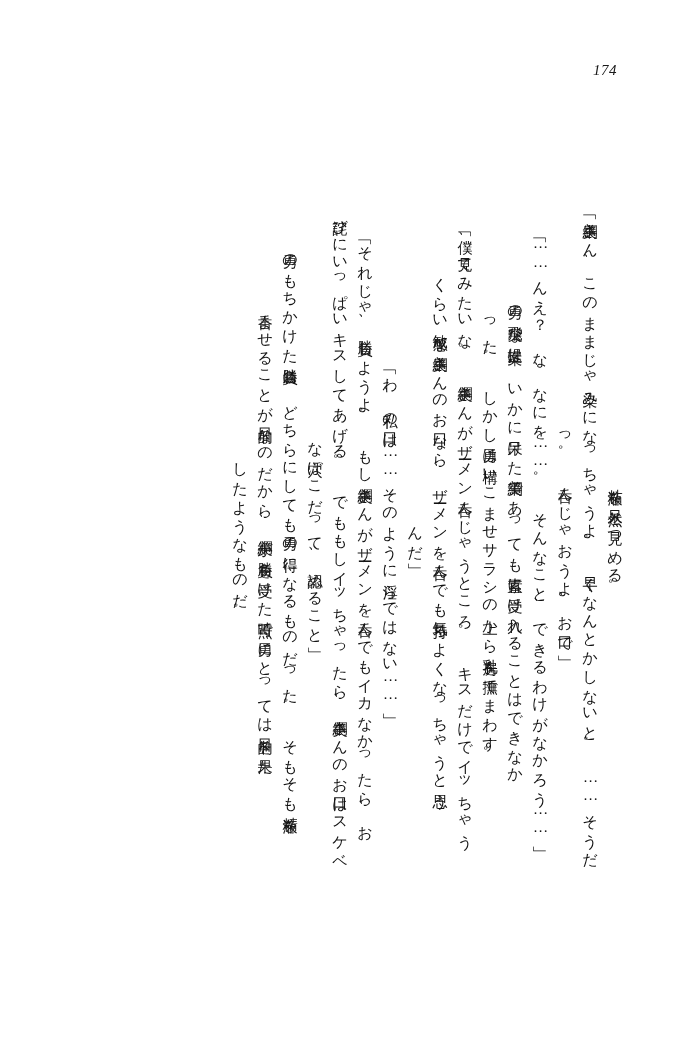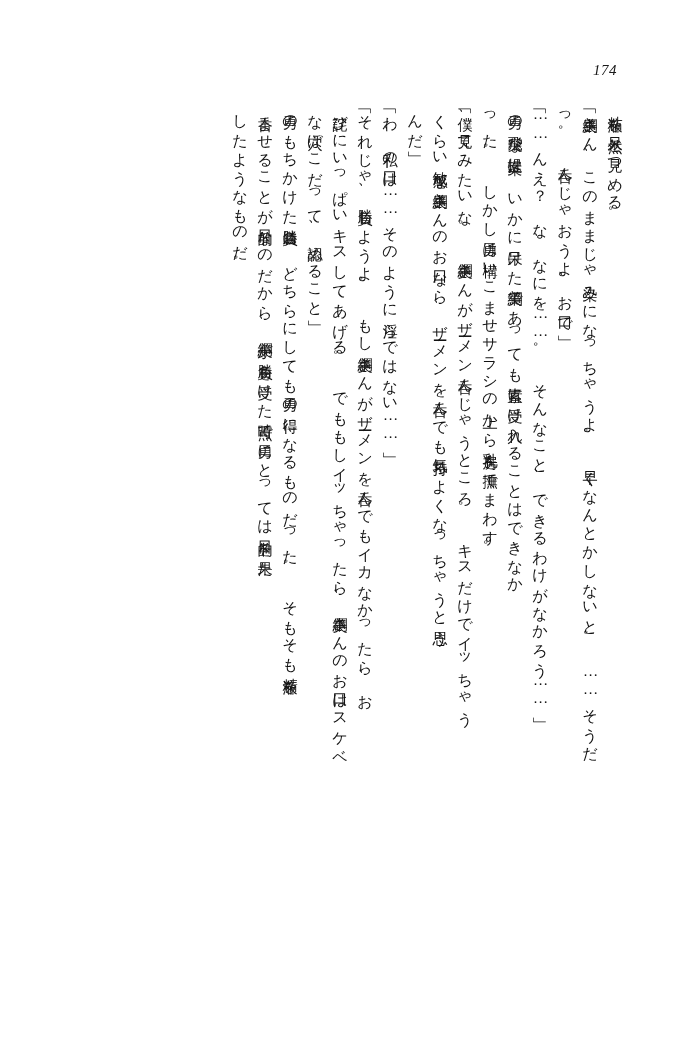--- a/index.html
+++ b/index.html
@@ -14,20 +14,21 @@
     font-family: "Liberation Serif", "DejaVu Serif", serif;
     color: #1a1a1a;
   }
 
   .page {
     position: relative;
     width: 695px;
     height: 832px;
     box-sizing: border-box;
     background: #fff;
+    text-align: center;
   }
 
   
   .folio {
     position: absolute;
     top: 62px;
     right: 78px;
     font-family: "Liberation Serif", "DejaVu Serif", serif;
     font-style: italic;
     font-size: 15px;

